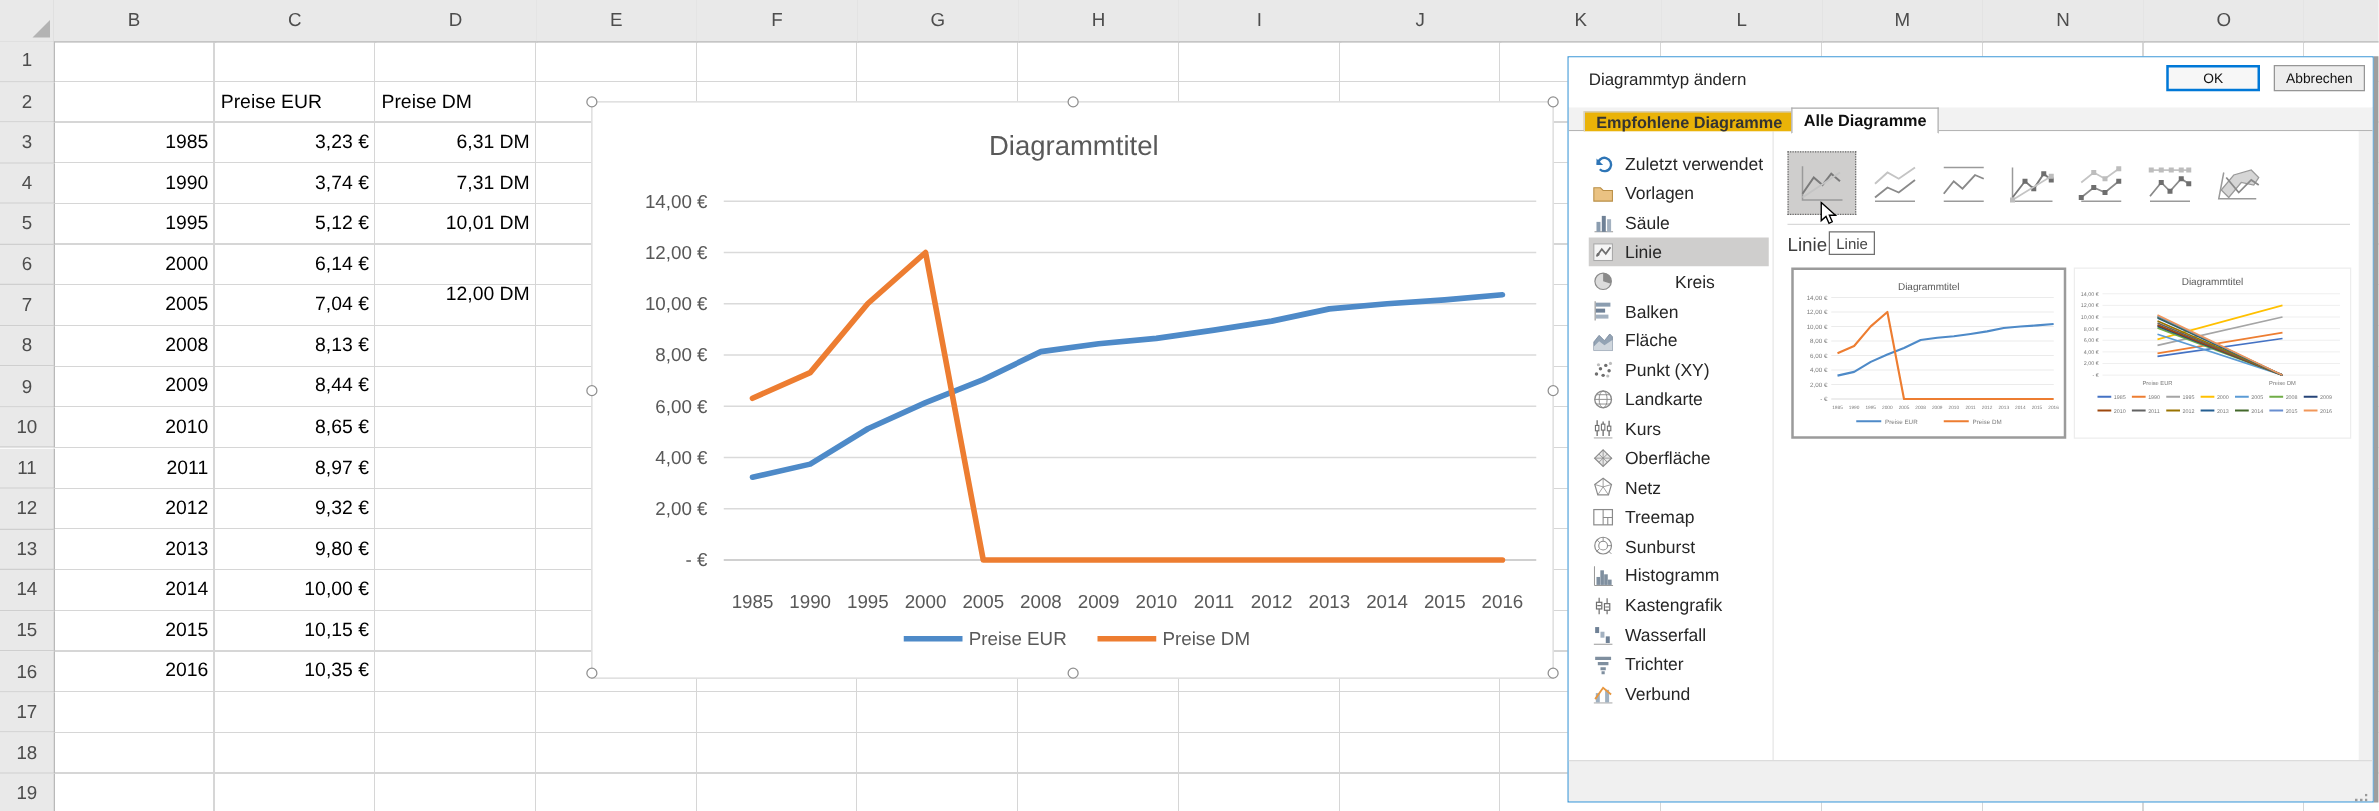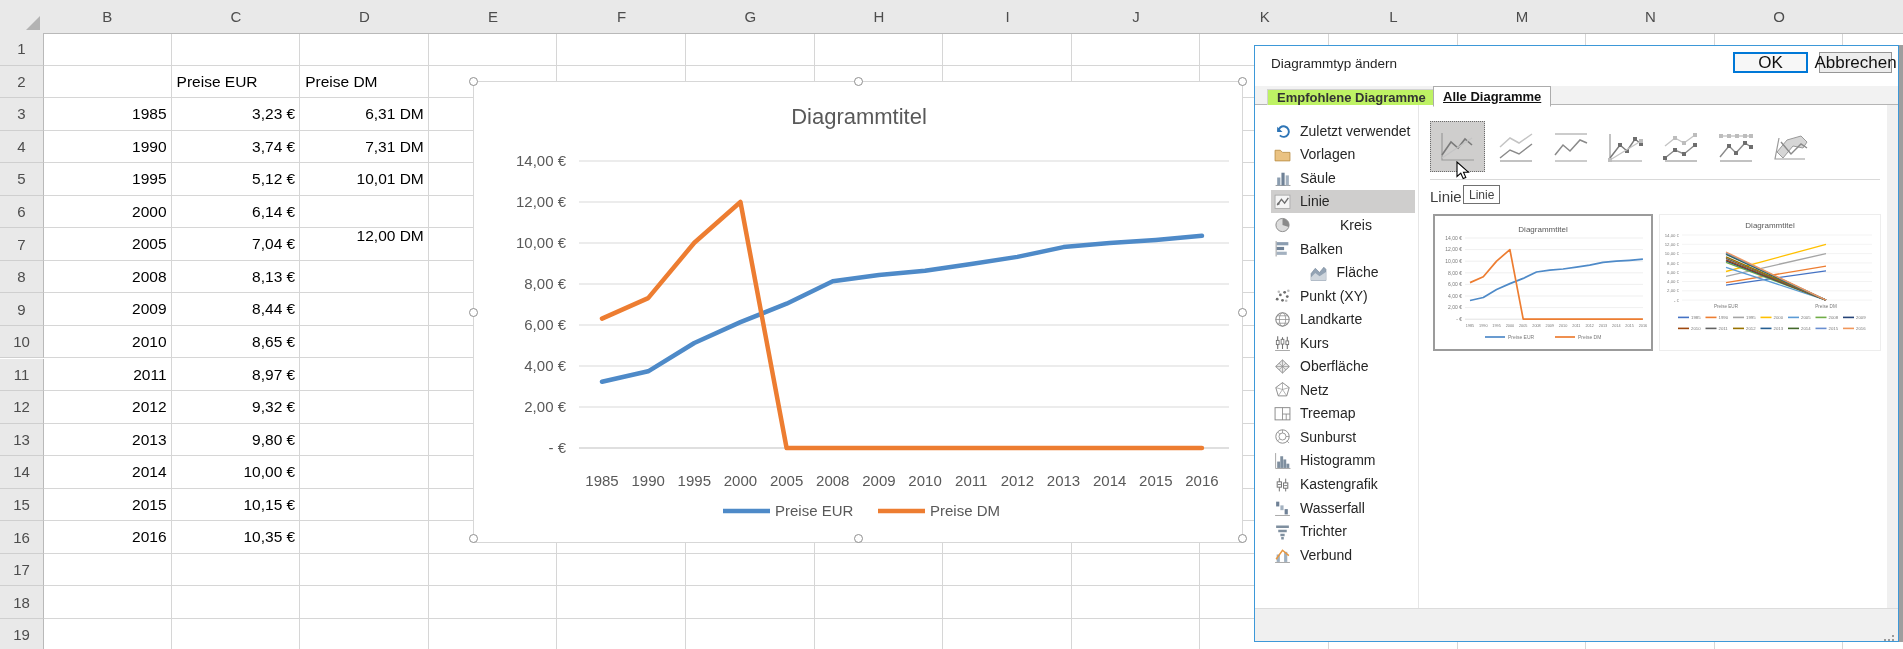--- a/index.html
+++ b/index.html
@@ -29,40 +29,40 @@
   #dialog{position:absolute;left:1254px;top:45px;width:643px;height:595px;background:#fff;
     border:1px solid #3d98d8;box-sizing:content-box;font-size:13px;color:#1a1a1a;}
   .dlg-titlebar{position:absolute;left:0;top:0;width:100%;height:40px;background:#fff;}
   .dlg-title{position:absolute;left:16px;top:10px;font-size:13.5px;color:#262626;}
   .dlg-btn{position:absolute;top:6px;width:26px;height:22px;display:flex;align-items:center;justify-content:center;
     color:#404040;font-size:14px;cursor:default;}
   .dlg-help{left:556px;}
   .dlg-close{left:602px;font-size:15px;}
   .tabstrip{position:absolute;left:0;top:40px;width:100%;height:19px;background:#f2f2f2;border-bottom:1px solid #b5b5b5;box-sizing:border-box;}
   .tab{position:absolute;padding:0 9px;font-weight:700;font-size:13px;display:flex;align-items:center;}
-  .tab.inactive{top:43px;height:15px;background:#bef264;border:1px solid #d2d2d2;border-bottom:none;color:#333;}
+  .tab.inactive{top:43px;height:15px;background:#eab308;border:1px solid #d2d2d2;border-bottom:none;color:#333;}
   .tab.active{top:40px;height:19px;background:#fff;border:1px solid #acacac;border-bottom:1px solid #fff;z-index:3;color:#111;}
   .dlg-content{position:absolute;left:0;top:59px;width:632px;height:503px;background:#fff;}
   .right-sliver{position:absolute;left:632px;top:59px;width:11px;height:503px;background:#f0f0f0;}
   .type-list{position:absolute;left:0;top:0;width:164px;height:503px;border-right:1px solid #e6e6e6;box-sizing:border-box;}
   .type-item{position:absolute;left:16px;width:144px;height:23.5px;display:flex;align-items:center;font-size:14px;color:#262626;}
   .type-item.selected{background:#cfcecd;}
   .type-item .ticon{width:17px;height:17px;margin-left:3px;margin-right:9px;flex:0 0 auto;}
   .sub{position:absolute;top:22px;width:45px;height:41px;display:flex;align-items:center;justify-content:center;}
   .sub.sel{left:175px;top:16px;width:55px;height:51px;background:#cfcecd;outline:1px dotted #6a6a6a;outline-offset:-1px;}
   .subtype-sep{position:absolute;left:175px;top:74px;width:450px;border-top:1px solid #d9d9d9;}
   .subtype-label{position:absolute;left:175px;top:83px;font-size:15px;color:#3d3d3d;}
   .tooltip{position:absolute;left:208px;top:80px;height:17px;padding:0 5px;background:#fff;border:1px solid #707070;
     font-size:12px;color:#444;display:flex;align-items:center;z-index:5;}
   .cursor{position:absolute;left:201px;top:56px;z-index:6;}
   .preview{position:absolute;top:109px;background:#fff;}
   .preview-left{left:178px;width:220px;height:137px;border:2px solid #9b9b9b;padding:2px;box-sizing:border-box;}
   .preview-right{left:404px;width:222px;height:137px;border:1px solid #ededed;box-sizing:border-box;}
   .dlg-footer{position:absolute;left:0;top:562px;width:643px;height:33px;background:#f0f0f0;border-top:1px solid #dcdcdc;box-sizing:border-box;}
-  .btn{position:absolute;top:6px;height:21px;font-size:17px;font-family:"Liberation Sans",sans-serif;
+  .btn{position:absolute;top:6px;height:21px;font-size:11px;font-family:"Liberation Sans",sans-serif;
     display:flex;align-items:center;justify-content:center;box-sizing:border-box;}
   .btn-ok{left:478px;width:75px;background:#f7f7f7;border:2px solid #0078d7;color:#111;}
   .btn-cancel{left:564px;width:73px;background:#ededed;border:1px solid #969696;color:#111;}
   .resize-grip{position:absolute;left:629px;top:585px;width:10px;height:8px;}
   .right-edge{position:absolute;left:1899px;top:45px;width:4px;height:597px;background:#9e9e9e;}
   svg text{font-family:"Liberation Sans",sans-serif;}
 </style>
 </head>
 <body>
 
@@ -228,21 +228,21 @@
           </div>
           <div class="type-item" style="top: 131.75px;">
             <span class="ticon"><svg width="17" height="17" viewBox="0 0 16 16">
                 <path d="M2 1v14.5" stroke="#999" stroke-width="0.9"></path>
                 <rect x="2.5" y="2" width="11" height="3" fill="#8b9db0"></rect>
                 <rect x="2.5" y="6.5" width="7" height="3" fill="#6f8196"></rect>
                 <rect x="2.5" y="11" width="9.5" height="3" fill="#a3b1c0"></rect>
               </svg></span>
             <span>Balken</span>
           </div>
-          <div class="type-item" style="top: 155.3px; justify-content: center;">
+          <div class="type-item" style="top: 155.3px;">
             <span class="ticon"><svg width="17" height="17" viewBox="0 0 16 16">
                 <path d="M1 15.5 L1 9 5 4 9 8 13 3 15 5 15 15.5 Z" fill="#93a3b4" stroke="#76879a" stroke-width="0.6"></path>
                 <path d="M1 15.5 L1 12.5 5 8.5 9 11.5 15 7.5 15 15.5 Z" fill="#cfd6dd"></path>
               </svg></span>
             <span>Fläche</span>
           </div>
           <div class="type-item" style="top: 178.85px;">
             <span class="ticon"><svg width="17" height="17" viewBox="0 0 16 16">
                 <g fill="#6e6e6e">
                   <circle cx="3" cy="11.5" r="1.3"></circle>
@@ -565,16 +565,16 @@
         <g fill="#9a9a9a">
             <rect x="8" y="0" width="2" height="2"></rect>
             <rect x="8" y="4" width="2" height="2"></rect>
             <rect x="4" y="4" width="2" height="2"></rect>
             <rect x="0" y="4" width="2" height="2"></rect>
             <rect x="4" y="0" width="2" height="2" opacity="0"></rect>
           </g>
       </svg>
     </div>
   <div class="tab inactive" style="left: 12px;">Empfohlene Diagramme</div>
-      <div class="tab active" style="left: 178px; text-decoration: underline;">Alle Diagramme</div>
+      <div class="tab active" style="left: 178px;">Alle Diagramme</div>
     </div>
   <div class="right-edge"></div>
 </div>
 
 </body></html>

